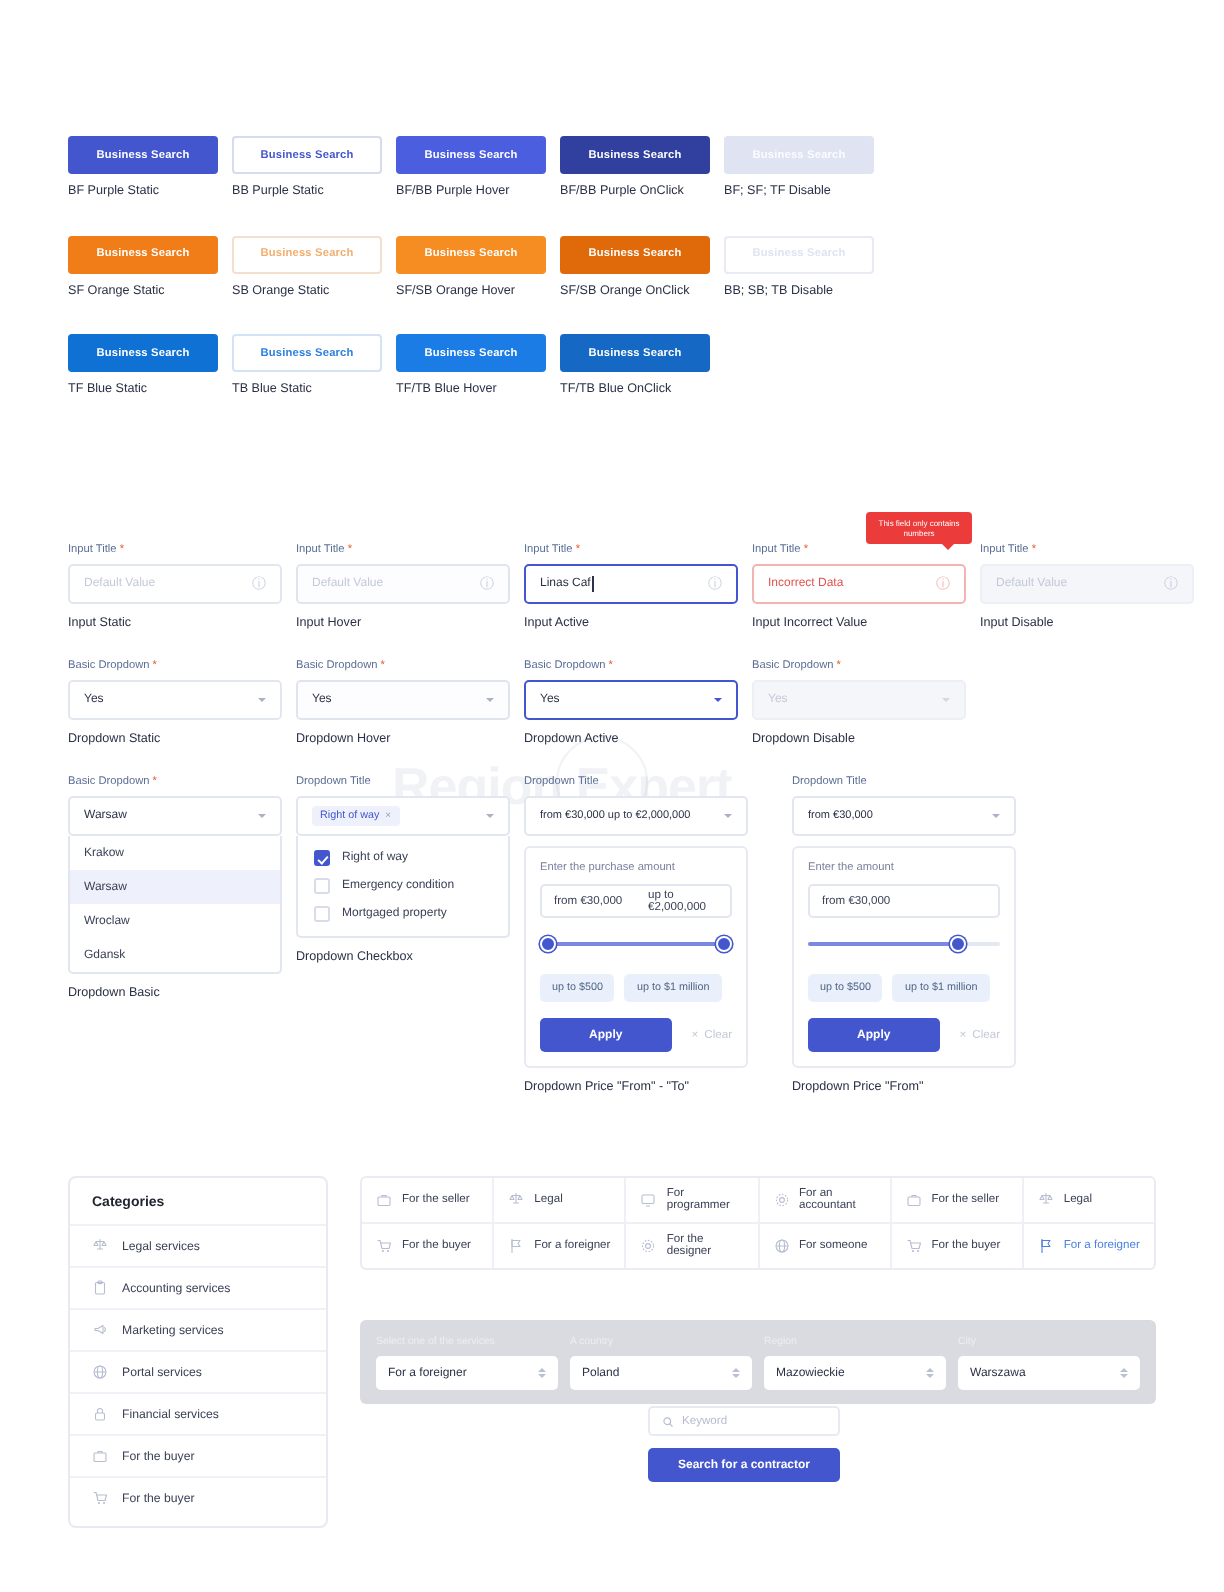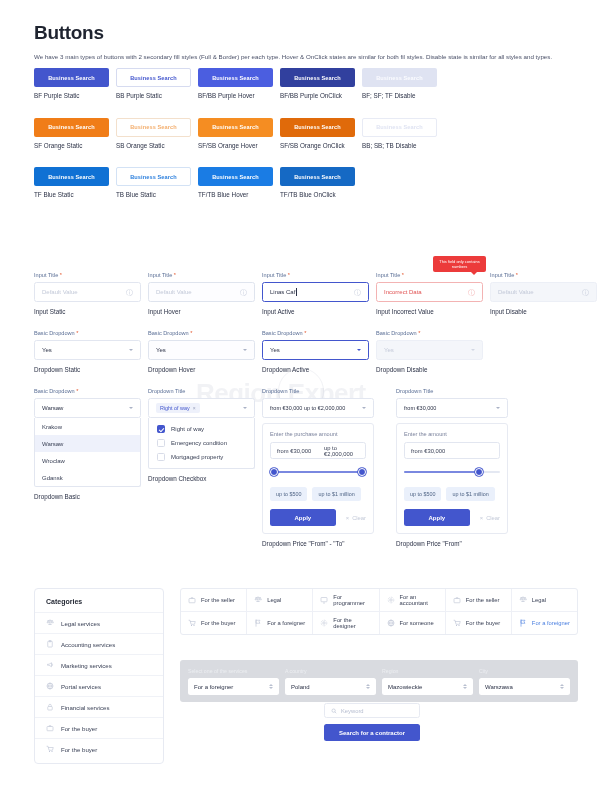--- a/index.html
+++ b/index.html
@@ -173,24 +173,20 @@
     color:rgba(120,130,160,0.10); letter-spacing:-0.5px; pointer-events:none; user-select:none;
   }
   .wm2 { position:absolute; left:278px; top:368px; width:46px;height:46px;border-radius:50%;
          border:1.2px solid rgba(120,130,160,0.10); pointer-events:none; }
 </style>
 </head>
 <body>
 
 <div class="page">
 
-  <div style="position:absolute;left:34px;top:22px;">
-    <h1 class="sec-title">Buttons</h1>
-    <p class="sec-desc" style="width:545px;">We have 3 main types of buttons with 2 secondary fill styles (Full &amp; Border) per each type. Hover &amp; OnClick states are similar for both fil styles. Disable state is similar for all styles and types.</p>
-  </div>
 
   <div class="btn-grid" id="btnGrid">
       <div class="btn-row">
         <div class="btn-cell">
           <div class="btn bf-purple">Business Search</div>
           <span class="btn-label">BF Purple Static</span>
         </div>
         <div class="btn-cell">
           <div class="btn bb-purple">Business Search</div>
           <span class="btn-label">BB Purple Static</span>

